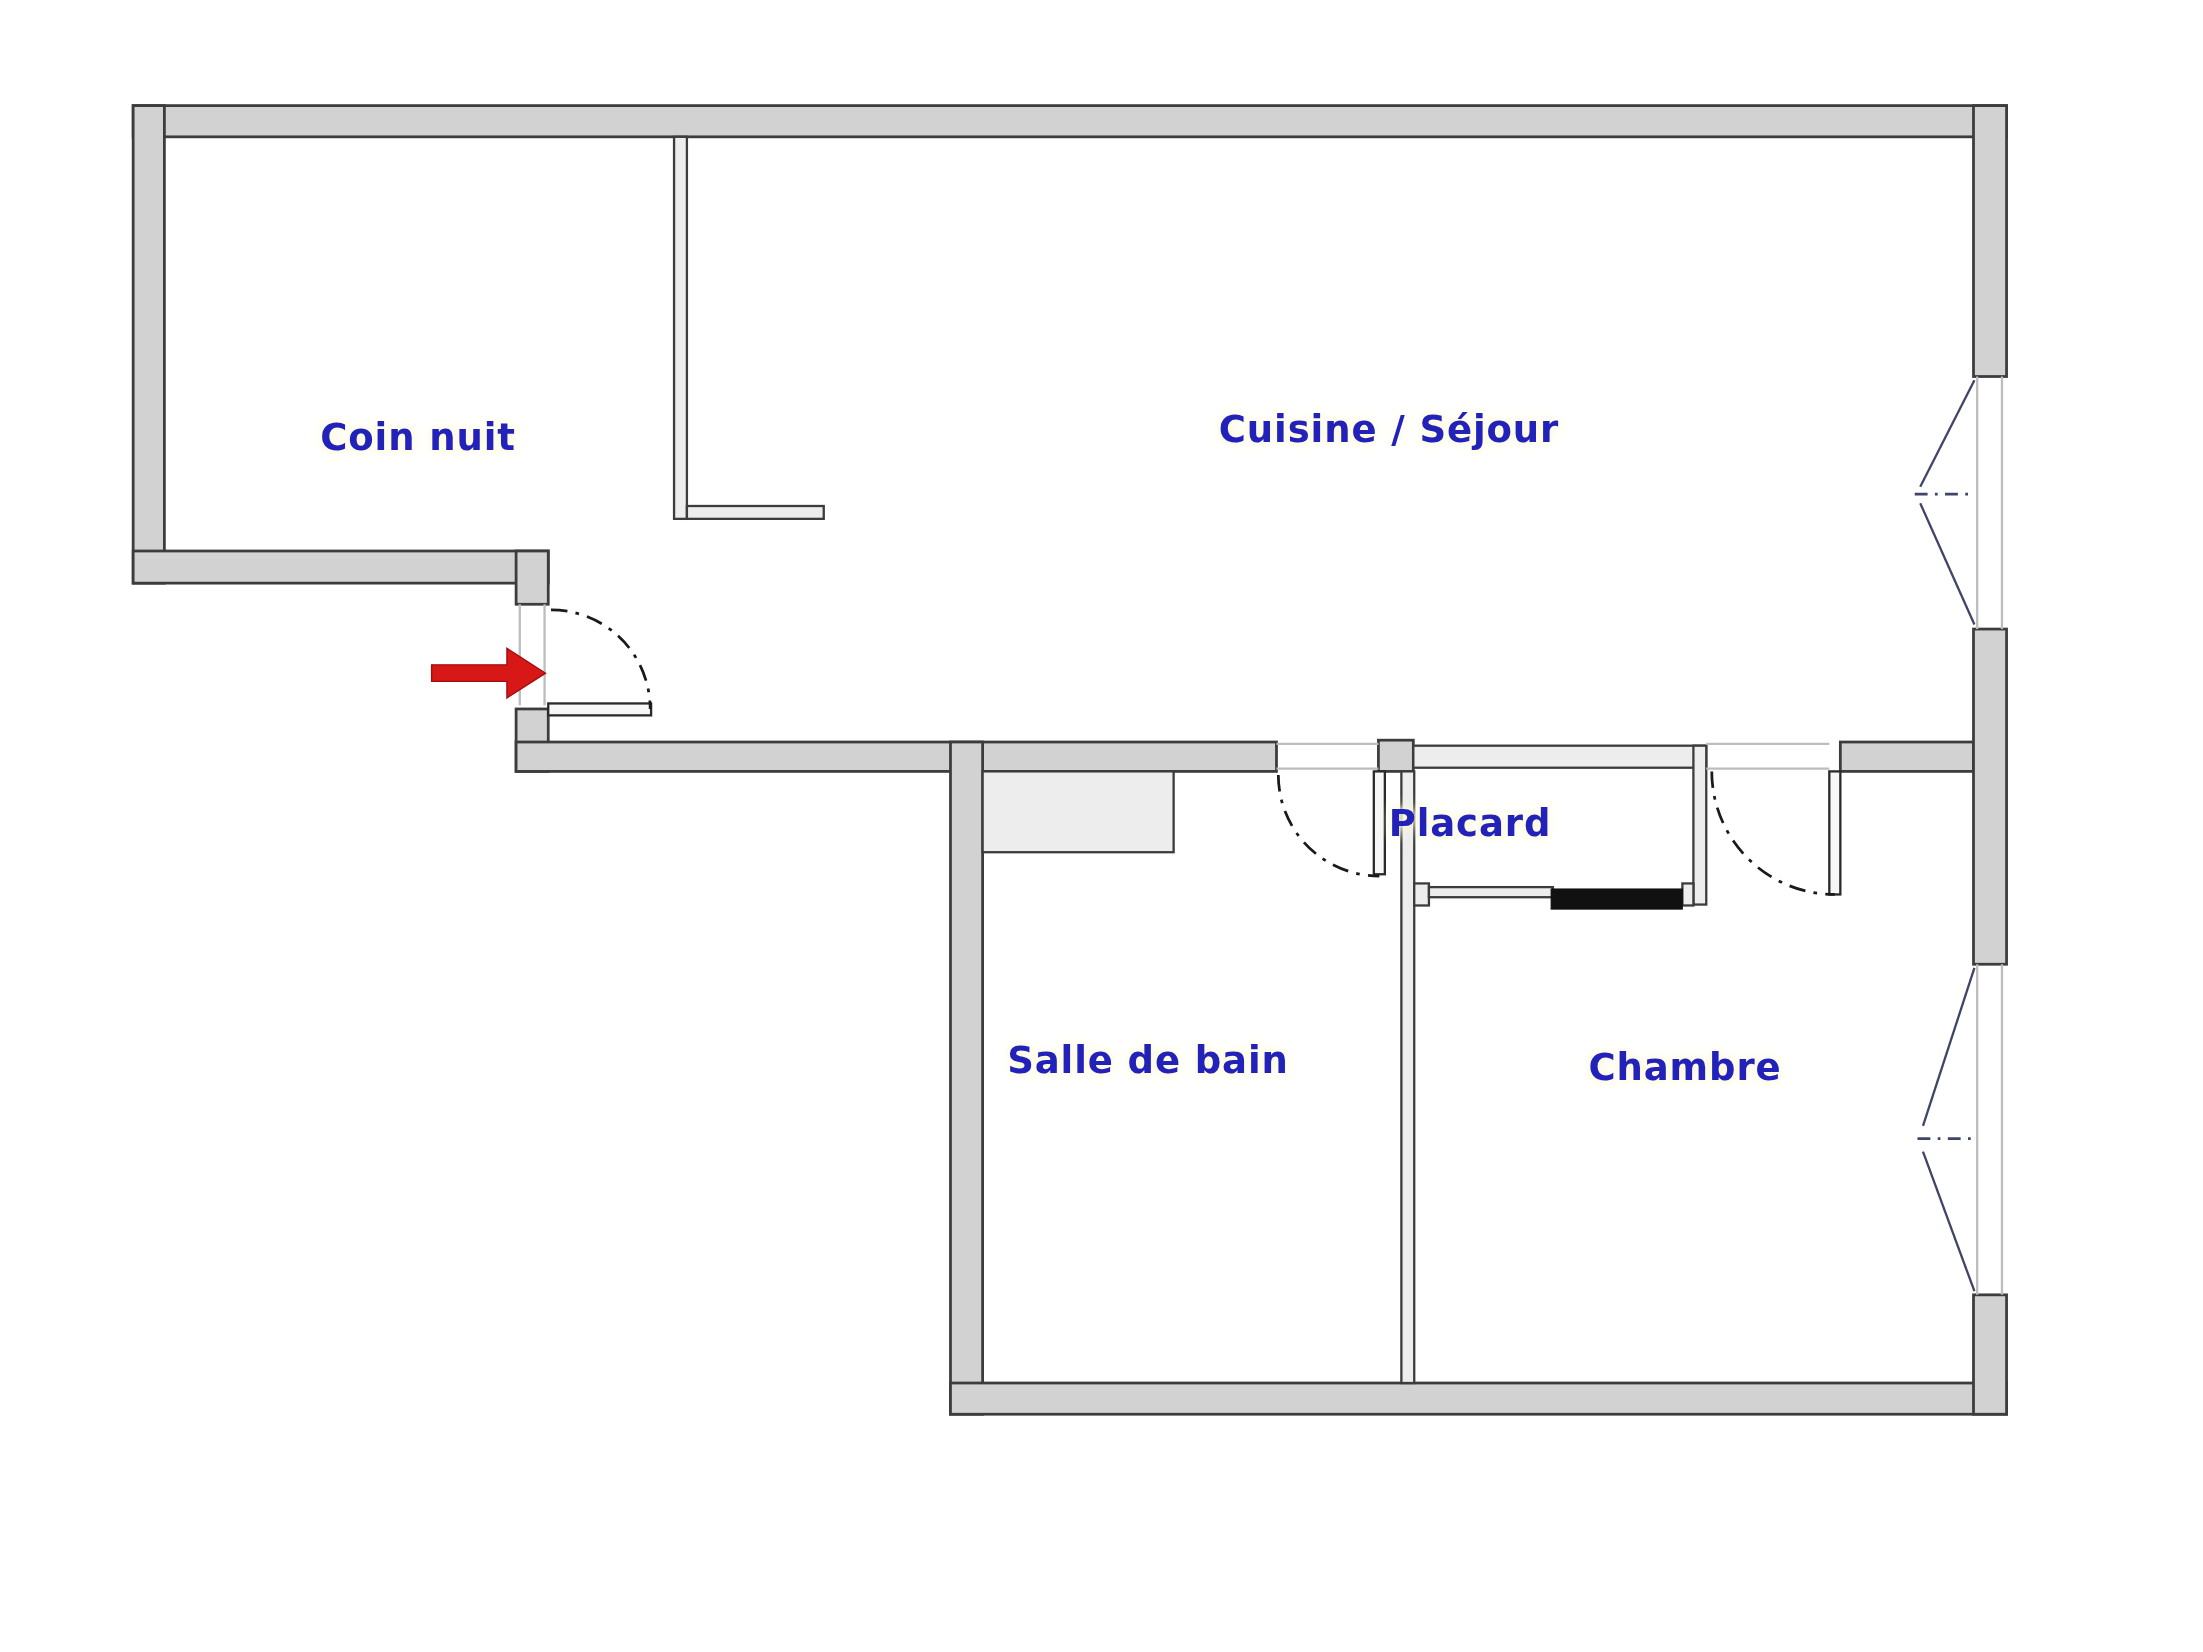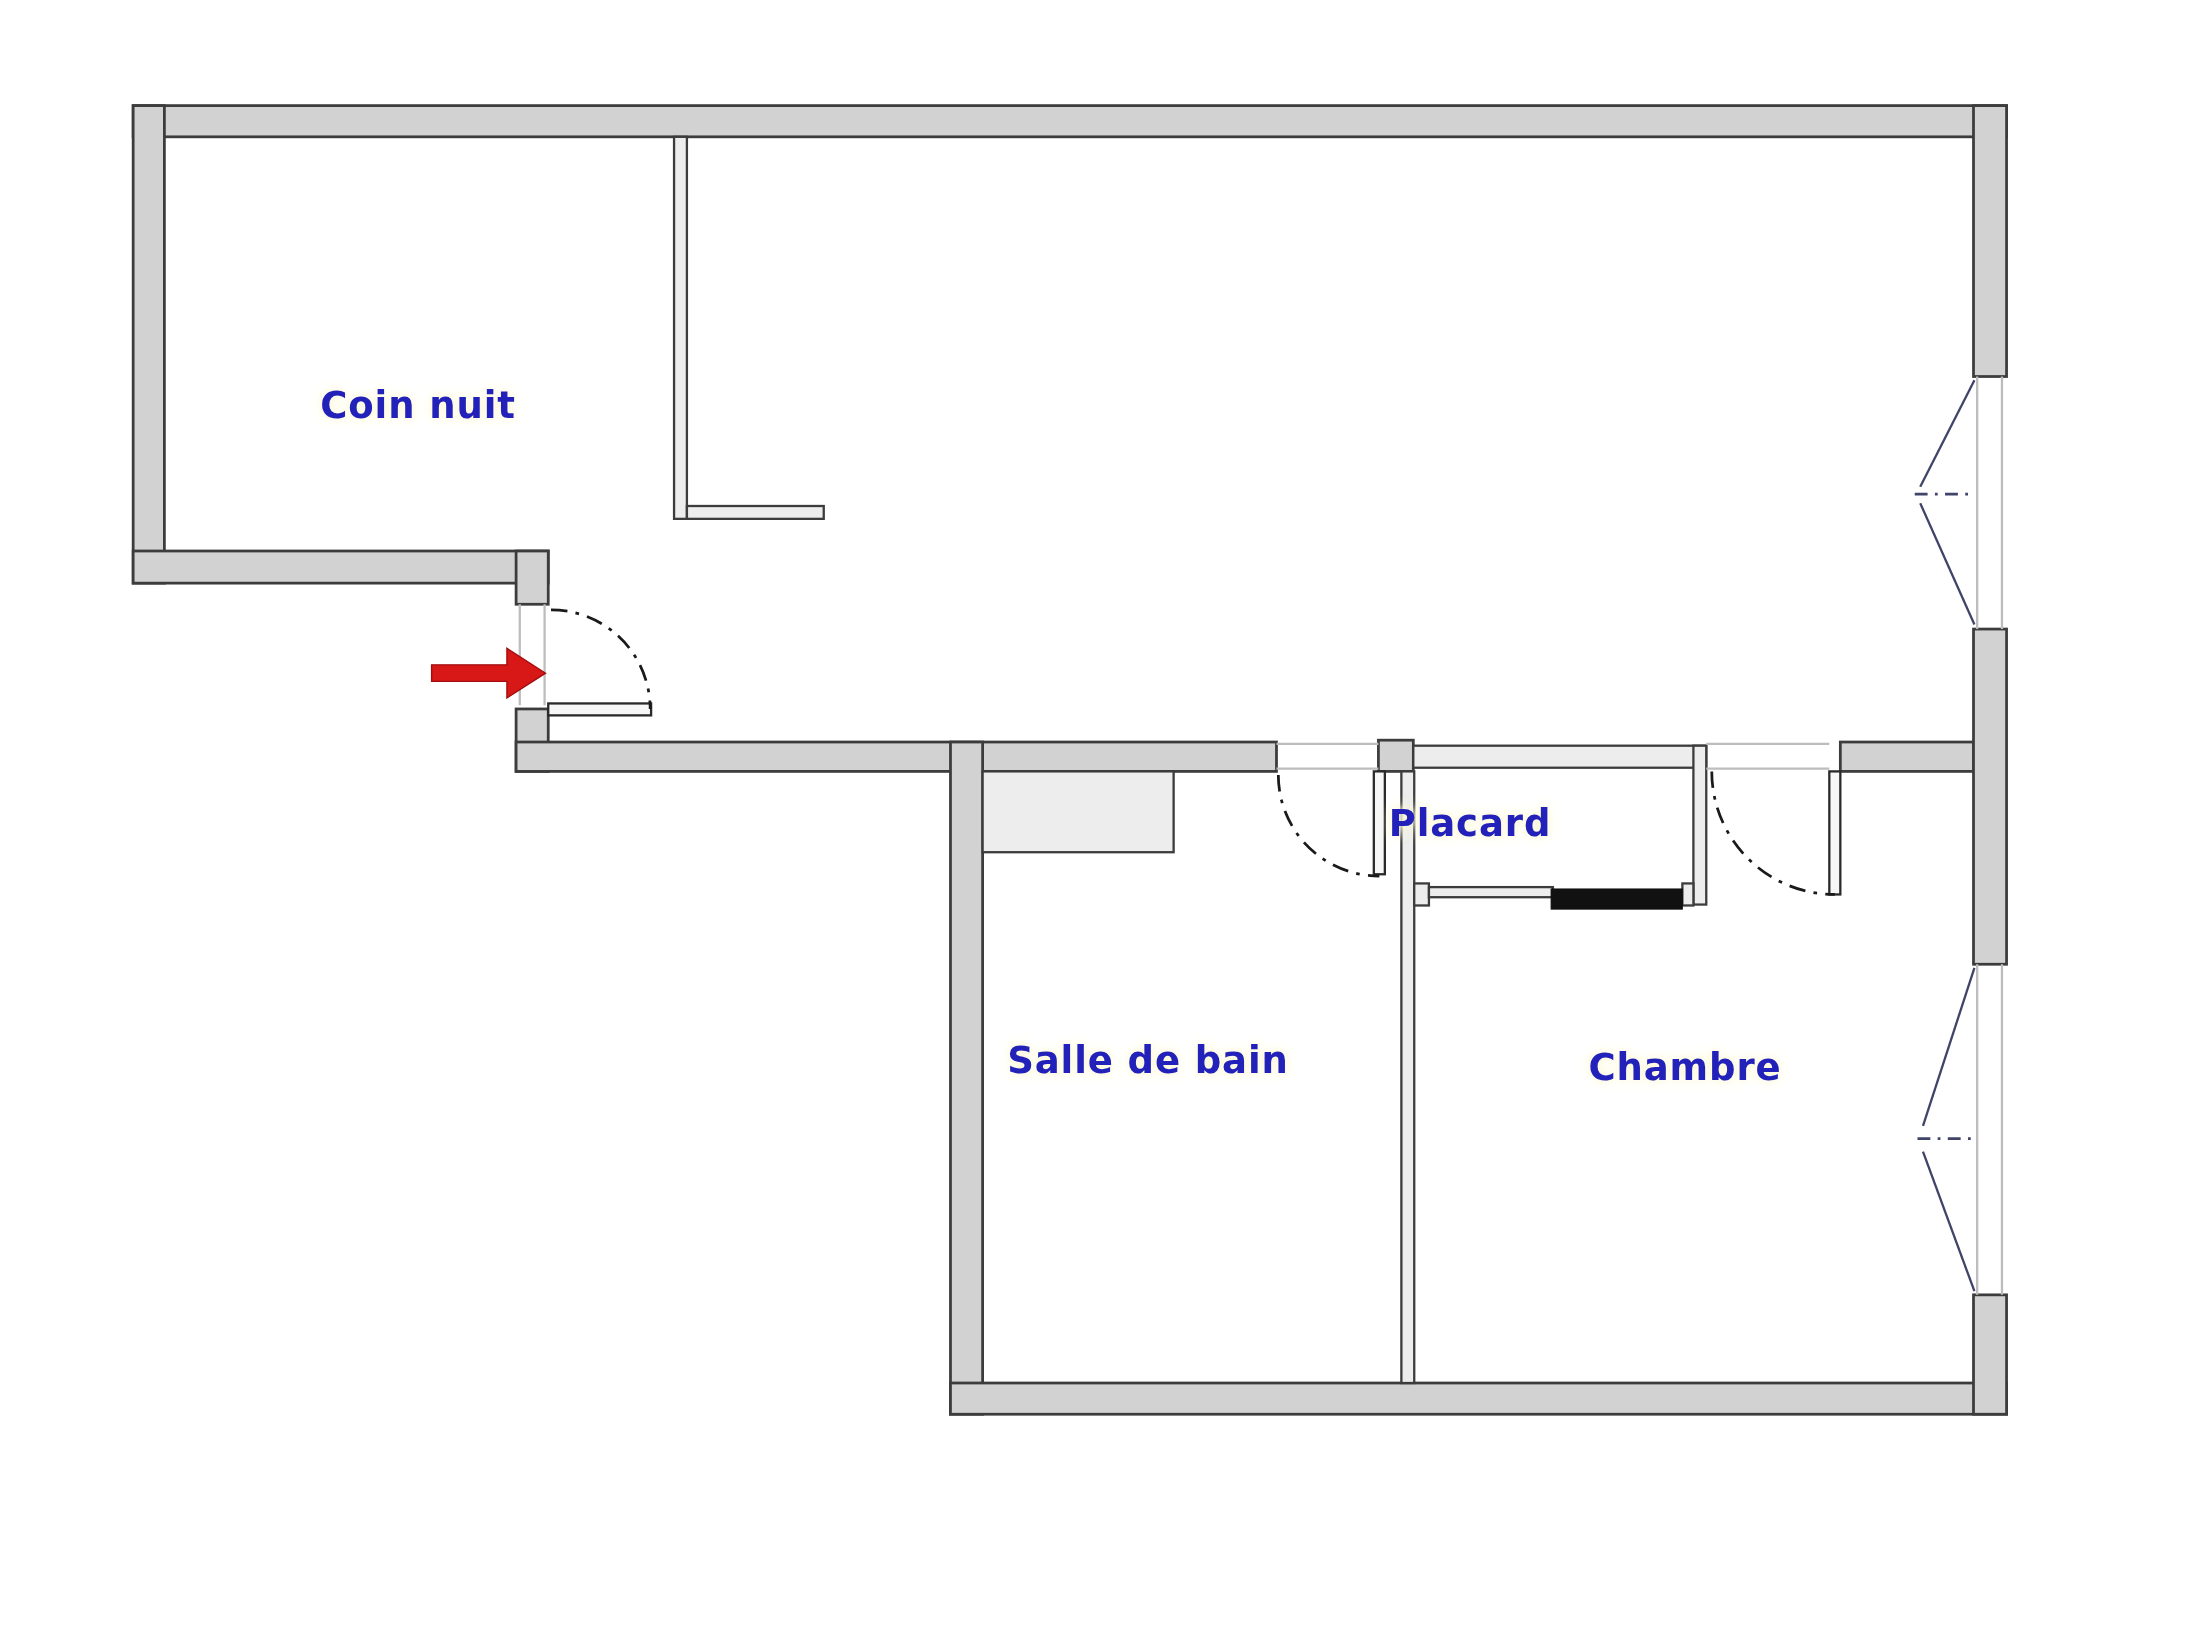--- a/index.html
+++ b/index.html
@@ -95,18 +95,19 @@
     </g>
     <g>
       <path class="window-glyph" d="M 2150 1054 L 2094 1226"></path>
       <path class="window-glyph" d="M 2094 1254 L 2150 1406"></path>
       <path class="window-center" d="M 2088 1240 L 2150 1240"></path>
     </g>
 
     <polygon class="arrow" points="470,724 552,724 552,706 594,733 552,760 552,742 470,742"></polygon>
   </svg>
 
-  <div class="room-label" style="left:418px;top:405px;">Coin nuit</div>
+  <div class="room-label" style="left:418px;top:437px;">Coin nuit</div>
+  <div class="room-label" style="left:1389px;top:429px;">Cuisine / Séjour</div>
   <div class="room-label" style="left:1470px;top:823px;">Placard</div>
   <div class="room-label" style="left:1148px;top:1060px;">Salle de bain</div>
   <div class="room-label" style="left:1685px;top:1067px;">Chambre</div>
 </div>
 
 
 </body></html>

